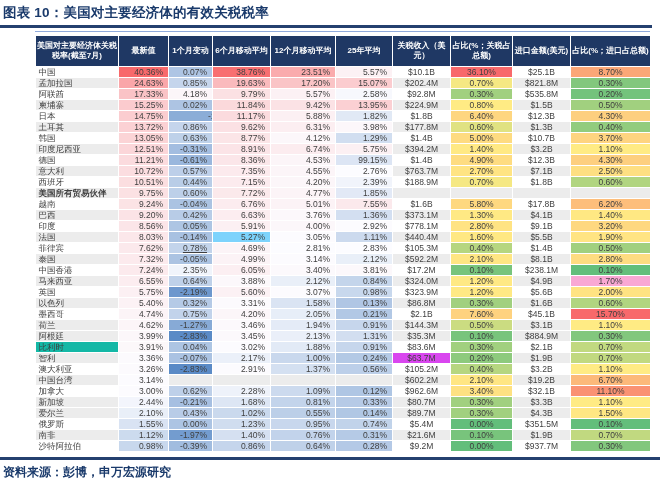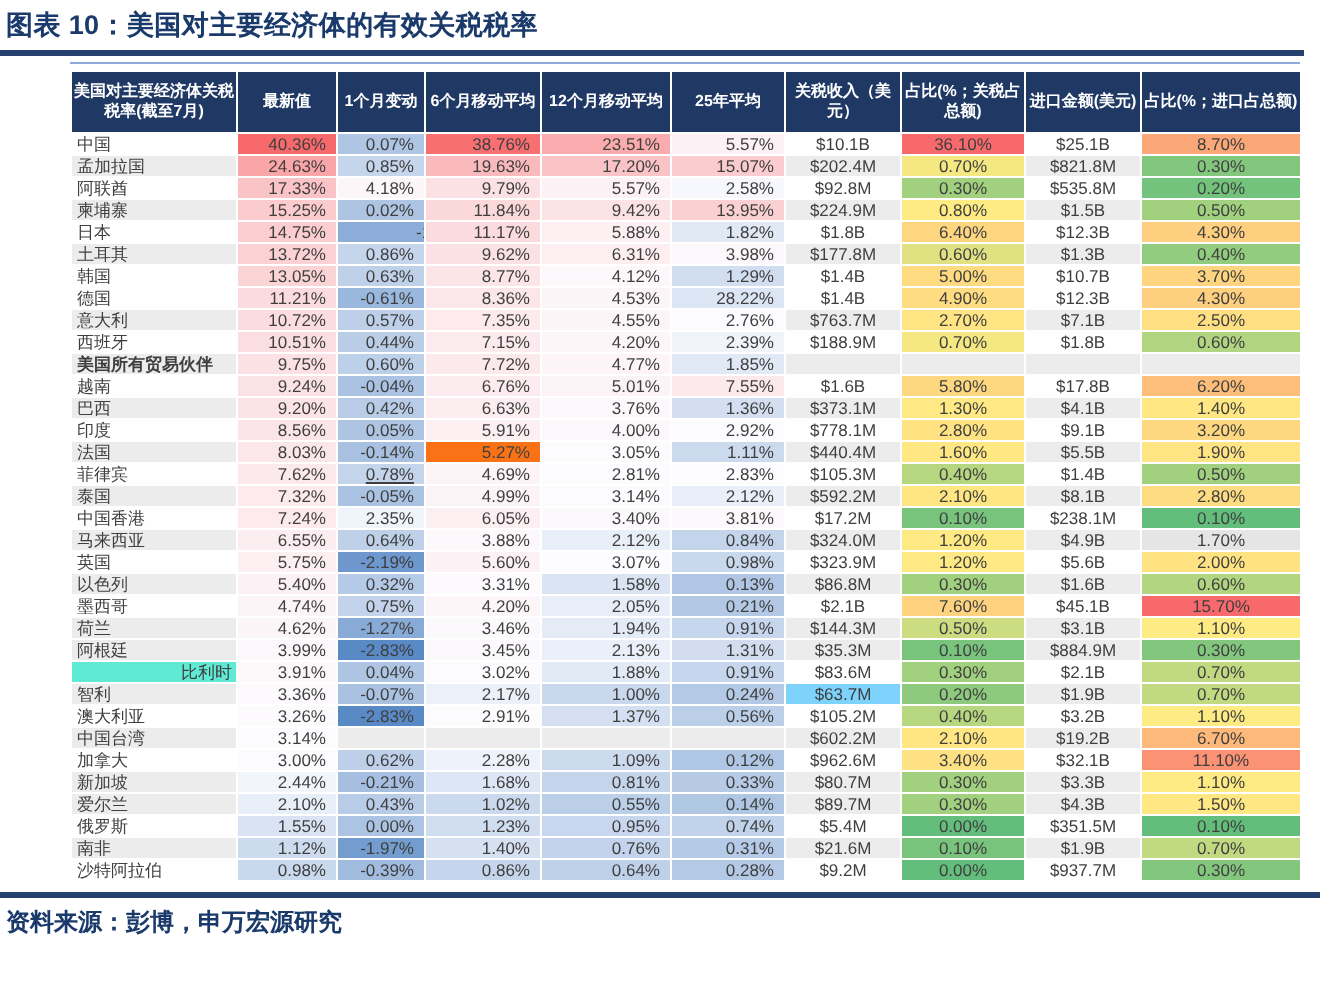--- a/index.html
+++ b/index.html
@@ -147,26 +147,38 @@
           <td class="rnum" style="background: rgb(190, 209, 233);">0.63%</td>
           <td class="rnum" style="background: rgb(251, 229, 231);">8.77%</td>
           <td class="rnum" style="background: rgb(252, 247, 250);">4.12%</td>
           <td class="rnum" style="background: rgb(209, 222, 240);">1.29%</td>
           <td class="cnum" style="background: rgb(255, 255, 255);">$1.4B</td>
           <td class="cnum" style="background: rgb(254, 219, 129);">5.00%</td>
           <td class="cnum" style="background: rgb(255, 255, 255);">$10.7B</td>
           <td class="cnum" style="background: rgb(254, 212, 128);">3.70%</td>
         </tr>
         <tr>
+          <td class="name" style="background: rgb(236, 236, 236);">印度尼西亚</td>
+          <td class="rnum" style="background: rgb(251, 214, 217);">12.51%</td>
+          <td class="rnum" style="background: rgb(163, 189, 224);">-0.31%</td>
+          <td class="rnum" style="background: rgb(251, 228, 231);">8.91%</td>
+          <td class="rnum" style="background: rgb(252, 236, 239);">6.74%</td>
+          <td class="rnum" style="background: rgb(252, 240, 243);">5.75%</td>
+          <td class="cnum" style="background: rgb(236, 236, 236);">$394.2M</td>
+          <td class="cnum" style="background: rgb(255, 233, 132);">1.40%</td>
+          <td class="cnum" style="background: rgb(236, 236, 236);">$3.2B</td>
+          <td class="cnum" style="background: rgb(255, 235, 132);">1.10%</td>
+        </tr>
+        <tr>
           <td class="name" style="background: rgb(255, 255, 255);">德国</td>
           <td class="rnum" style="background: rgb(251, 219, 222);">11.21%</td>
           <td class="rnum" style="background: rgb(154, 183, 221);">-0.61%</td>
           <td class="rnum" style="background: rgb(251, 230, 233);">8.36%</td>
           <td class="rnum" style="background: rgb(252, 245, 248);">4.53%</td>
-          <td class="rnum" style="background: rgb(220, 229, 244);">28.22%</td>
+          <td class="rnum" style="background: rgb(220, 229, 244);">99.15%</td>
           <td class="cnum" style="background: rgb(255, 255, 255);">$1.4B</td>
           <td class="cnum" style="background: rgb(254, 220, 129);">4.90%</td>
           <td class="cnum" style="background: rgb(255, 255, 255);">$12.3B</td>
           <td class="cnum" style="background: rgb(253, 207, 127);">4.30%</td>
         </tr>
         <tr>
           <td class="name" style="background: rgb(236, 236, 236);">意大利</td>
           <td class="rnum" style="background: rgb(251, 221, 224);">10.72%</td>
           <td class="rnum" style="background: rgb(189, 207, 233);">0.57%</td>
           <td class="rnum" style="background: rgb(252, 234, 237);">7.35%</td>
@@ -234,21 +246,21 @@
           <td class="rnum" style="background: rgb(252, 251, 254);">2.92%</td>
           <td class="cnum" style="background: rgb(255, 255, 255);">$778.1M</td>
           <td class="cnum" style="background: rgb(255, 227, 131);">2.80%</td>
           <td class="cnum" style="background: rgb(255, 255, 255);">$9.1B</td>
           <td class="cnum" style="background: rgb(254, 216, 128);">3.20%</td>
         </tr>
         <tr>
           <td class="name" style="background: rgb(236, 236, 236);">法国</td>
           <td class="rnum" style="background: rgb(251, 231, 234);">8.03%</td>
           <td class="rnum" style="background: rgb(168, 193, 225);">-0.14%</td>
-          <td class="rnum" style="background: #f97316;">5.27%</td>
+          <td class="rnum" style="background: #7dd3fc;">5.27%</td>
           <td class="rnum" style="background: rgb(252, 251, 254); margin-top: 36px;">3.05%</td>
           <td class="rnum" style="background: rgb(204, 218, 238);">1.11%</td>
           <td class="cnum" style="background: rgb(236, 236, 236);">$440.4M</td>
           <td class="cnum" style="background: rgb(255, 232, 131);">1.60%</td>
           <td class="cnum" style="background: rgb(236, 236, 236);">$5.5B</td>
           <td class="cnum" style="background: rgb(255, 228, 131);">1.90%</td>
         </tr>
         <tr>
           <td class="name" style="background: rgb(255, 255, 255);">菲律宾</td>
           <td class="rnum" style="background: rgb(251, 233, 236);">7.62%</td>
@@ -288,21 +300,21 @@
         <tr>
           <td class="name" style="background: rgb(236, 236, 236);">马来西亚</td>
           <td class="rnum" style="background: rgb(252, 237, 240);">6.55%</td>
           <td class="rnum" style="background: rgb(191, 209, 233);">0.64%</td>
           <td class="rnum" style="background: rgb(252, 248, 251);">3.88%</td>
           <td class="rnum" style="background: rgb(233, 239, 248);">2.12%</td>
           <td class="rnum" style="background: rgb(196, 213, 235);">0.84%</td>
           <td class="cnum" style="background: rgb(236, 236, 236);">$324.0M</td>
           <td class="cnum" style="background: rgb(255, 233, 132);">1.20%</td>
           <td class="cnum" style="background: rgb(236, 236, 236);">$4.9B</td>
-          <td class="cnum" style="background: #e5e5e5;">1.70%</td>
+          <td class="cnum" style="background: #f9a8d4;">1.70%</td>
         </tr>
         <tr>
           <td class="name" style="background: rgb(255, 255, 255);">英国</td>
           <td class="rnum" style="background: rgb(252, 240, 243);">5.75%</td>
           <td class="rnum" style="background: rgb(109, 151, 205);">-2.19%</td>
           <td class="rnum" style="background: rgb(252, 241, 244);">5.60%</td>
           <td class="rnum" style="background: rgb(252, 251, 254);">3.07%</td>
           <td class="rnum" style="background: rgb(200, 216, 237);">0.98%</td>
           <td class="cnum" style="background: rgb(255, 255, 255);">$323.9M</td>
           <td class="cnum" style="background: rgb(255, 233, 132);">1.20%</td>
@@ -351,39 +363,39 @@
           <td class="rnum" style="background: rgb(90, 138, 198);">-2.83%</td>
           <td class="rnum" style="background: rgb(252, 249, 252);">3.45%</td>
           <td class="rnum" style="background: rgb(234, 239, 249);">2.13%</td>
           <td class="rnum" style="background: rgb(210, 222, 240);">1.31%</td>
           <td class="cnum" style="background: rgb(236, 236, 236);">$35.3M</td>
           <td class="cnum" style="background: rgb(120, 196, 124);">0.10%</td>
           <td class="cnum" style="background: rgb(236, 236, 236);">$884.9M</td>
           <td class="cnum" style="background: rgb(130, 199, 125);">0.30%</td>
         </tr>
         <tr>
-          <td class="name" style="background: #5eead4; text-align: right;">比利时</td>
+          <td class="name" style="background: #14b8a6;">比利时</td>
           <td class="rnum" style="background: rgb(252, 248, 250);">3.91%</td>
           <td class="rnum" style="background: rgb(173, 197, 227);">0.04%</td>
           <td class="rnum" style="background: rgb(252, 251, 254);">3.02%</td>
           <td class="rnum" style="background: rgb(226, 234, 246);">1.88%</td>
           <td class="rnum" style="background: rgb(198, 214, 236);">0.91%</td>
           <td class="cnum" style="background: rgb(255, 255, 255);">$83.6M</td>
           <td class="cnum" style="background: rgb(161, 208, 127);">0.30%</td>
           <td class="cnum" style="background: rgb(255, 255, 255);">$2.1B</td>
           <td class="cnum" style="background: rgb(193, 217, 128);">0.70%</td>
         </tr>
         <tr>
           <td class="name" style="background: rgb(236, 236, 236);">智利</td>
           <td class="rnum" style="background: rgb(252, 250, 253);">3.36%</td>
           <td class="rnum" style="background: rgb(170, 194, 226);">-0.07%</td>
           <td class="rnum" style="background: rgb(235, 240, 249);">2.17%</td>
           <td class="rnum" style="background: rgb(201, 216, 237);">1.00%</td>
           <td class="rnum" style="background: rgb(179, 201, 229);">0.24%</td>
-          <td class="cnum" style="background: #7dd3fc; margin-top: 38px;">$63.7M</td>
+          <td class="cnum" style="background: #d946ef; margin-top: 38px;">$63.7M</td>
           <td class="cnum" style="background: rgb(141, 202, 125);">0.20%</td>
           <td class="cnum" style="background: rgb(236, 236, 236);">$1.9B</td>
           <td class="cnum" style="background: rgb(193, 217, 128);">0.70%</td>
         </tr>
         <tr>
           <td class="name" style="background: rgb(255, 255, 255);">澳大利亚</td>
           <td class="rnum" style="background: rgb(252, 250, 253);">3.26%</td>
           <td class="rnum" style="background: rgb(90, 138, 198);">-2.83%</td>
           <td class="rnum" style="background: rgb(252, 251, 254);">2.91%</td>
           <td class="rnum" style="background: rgb(212, 224, 241);">1.37%</td>

